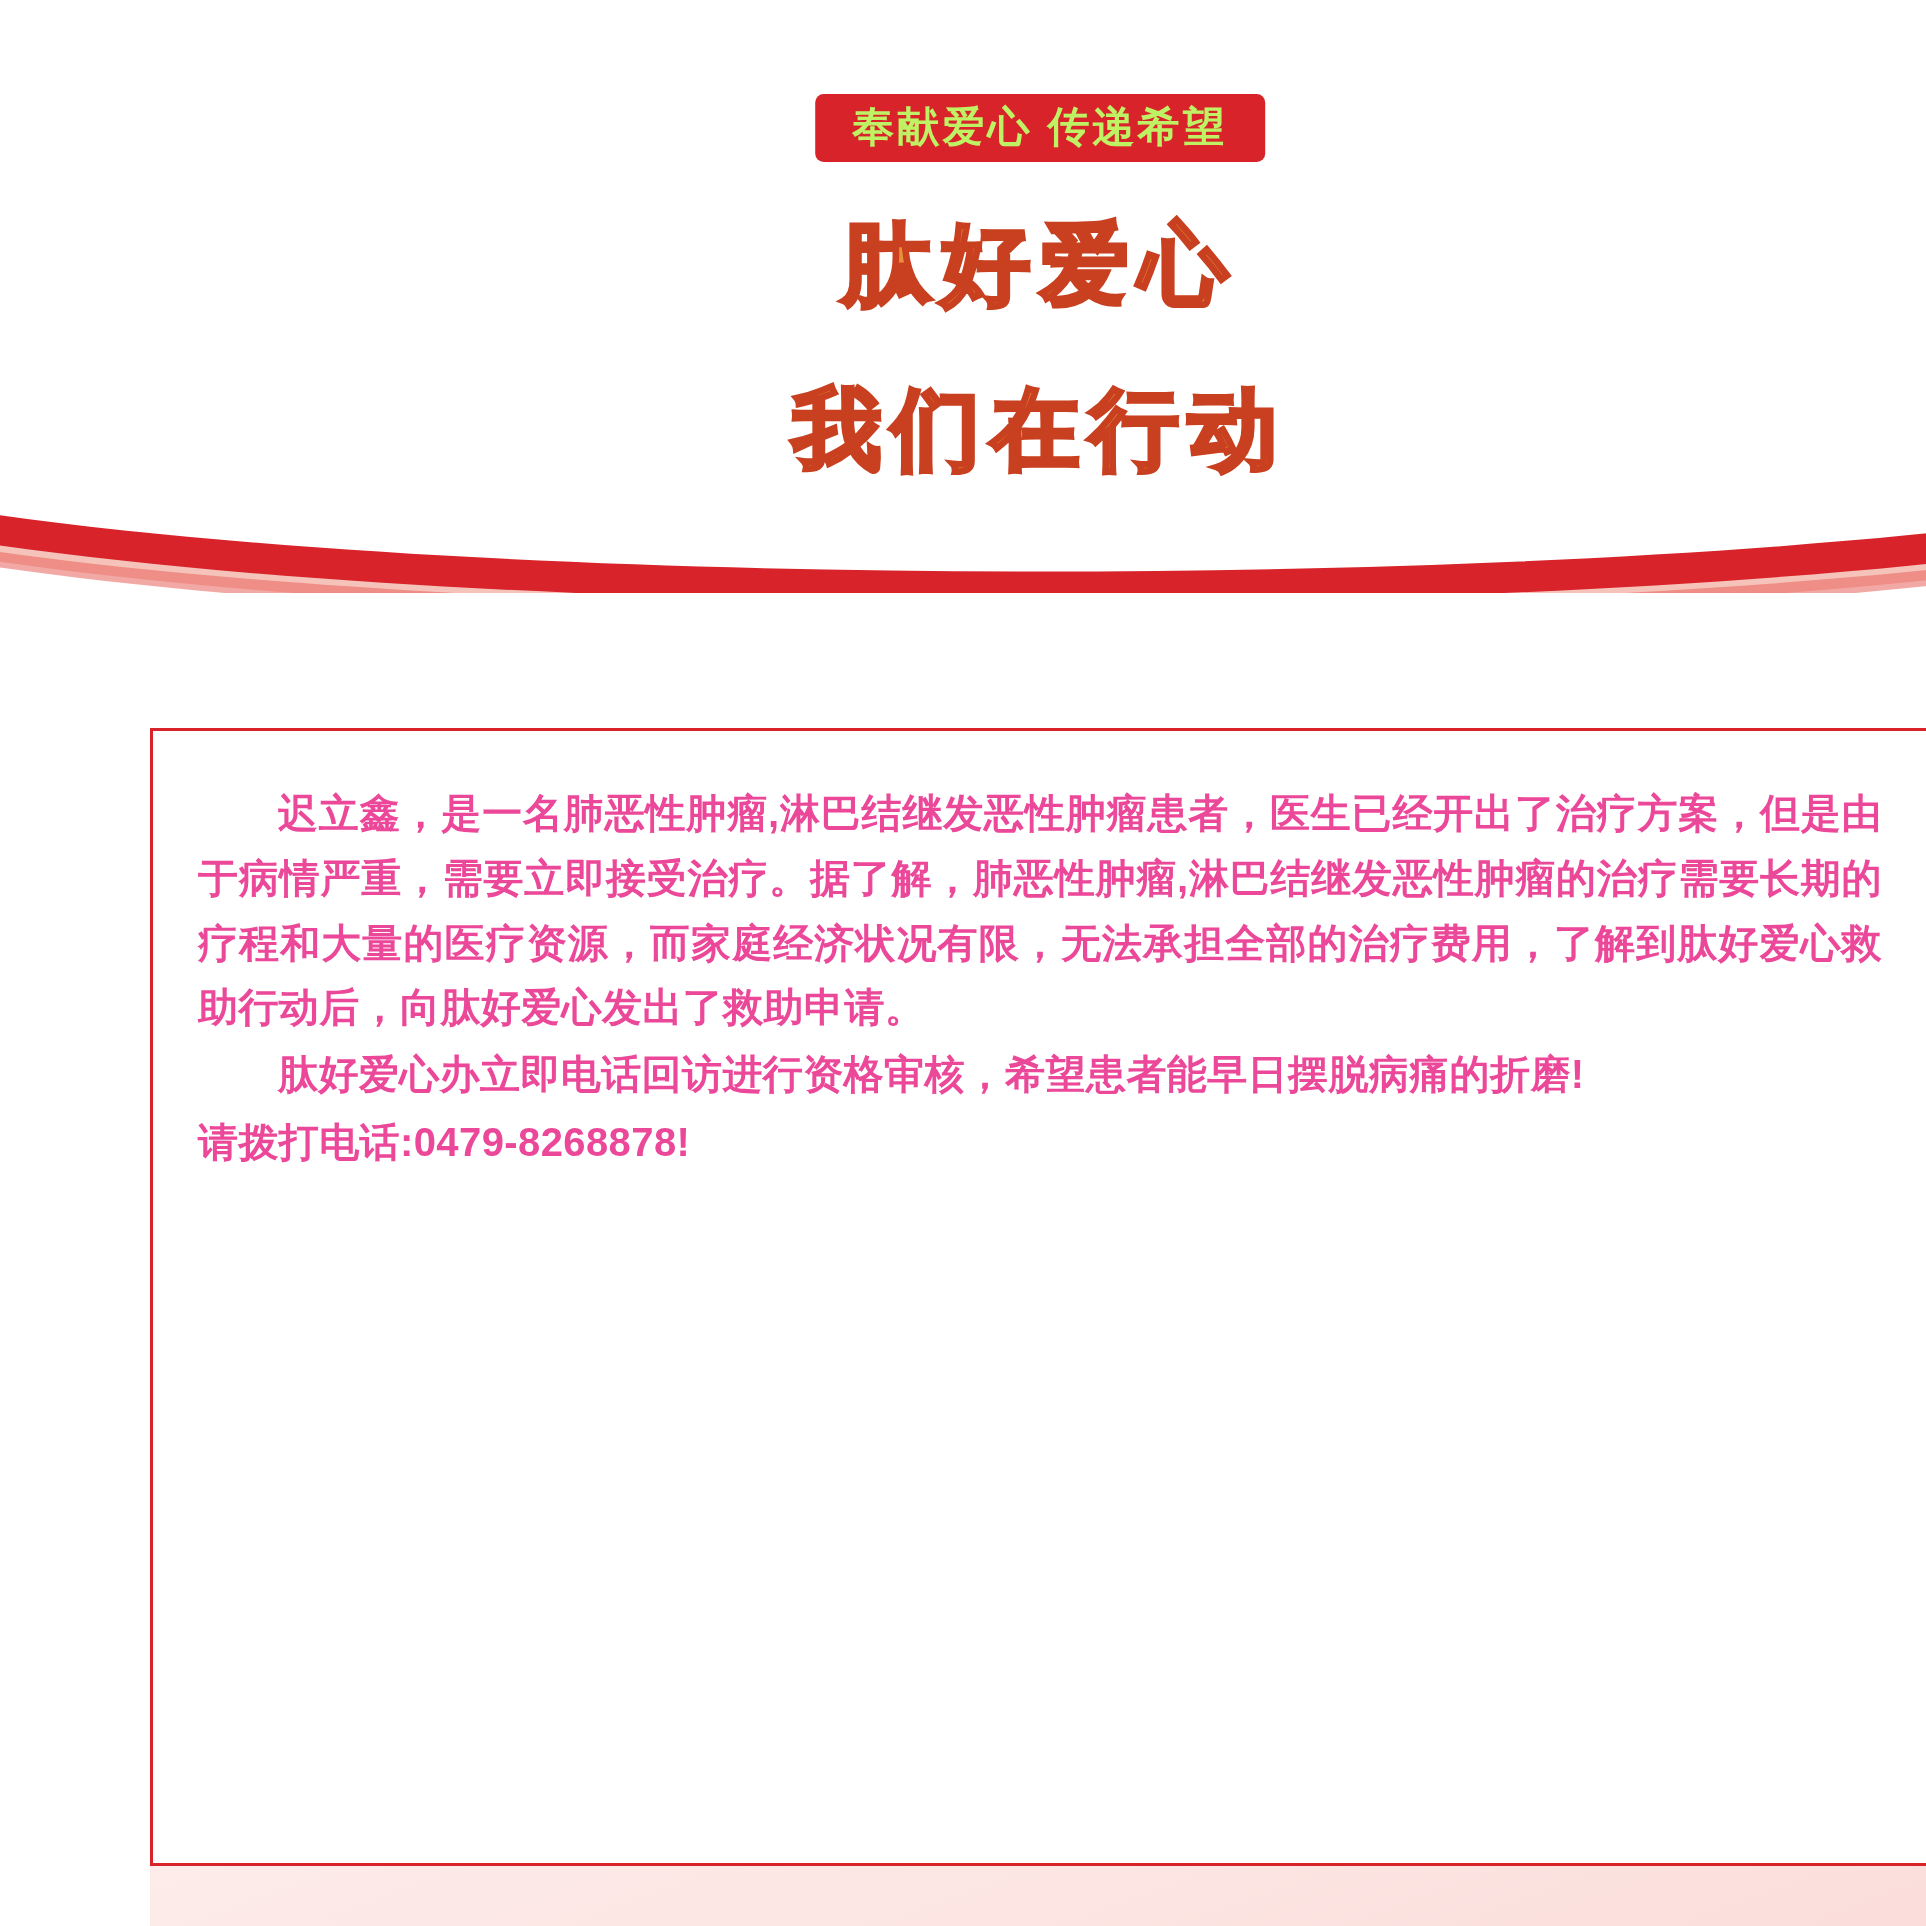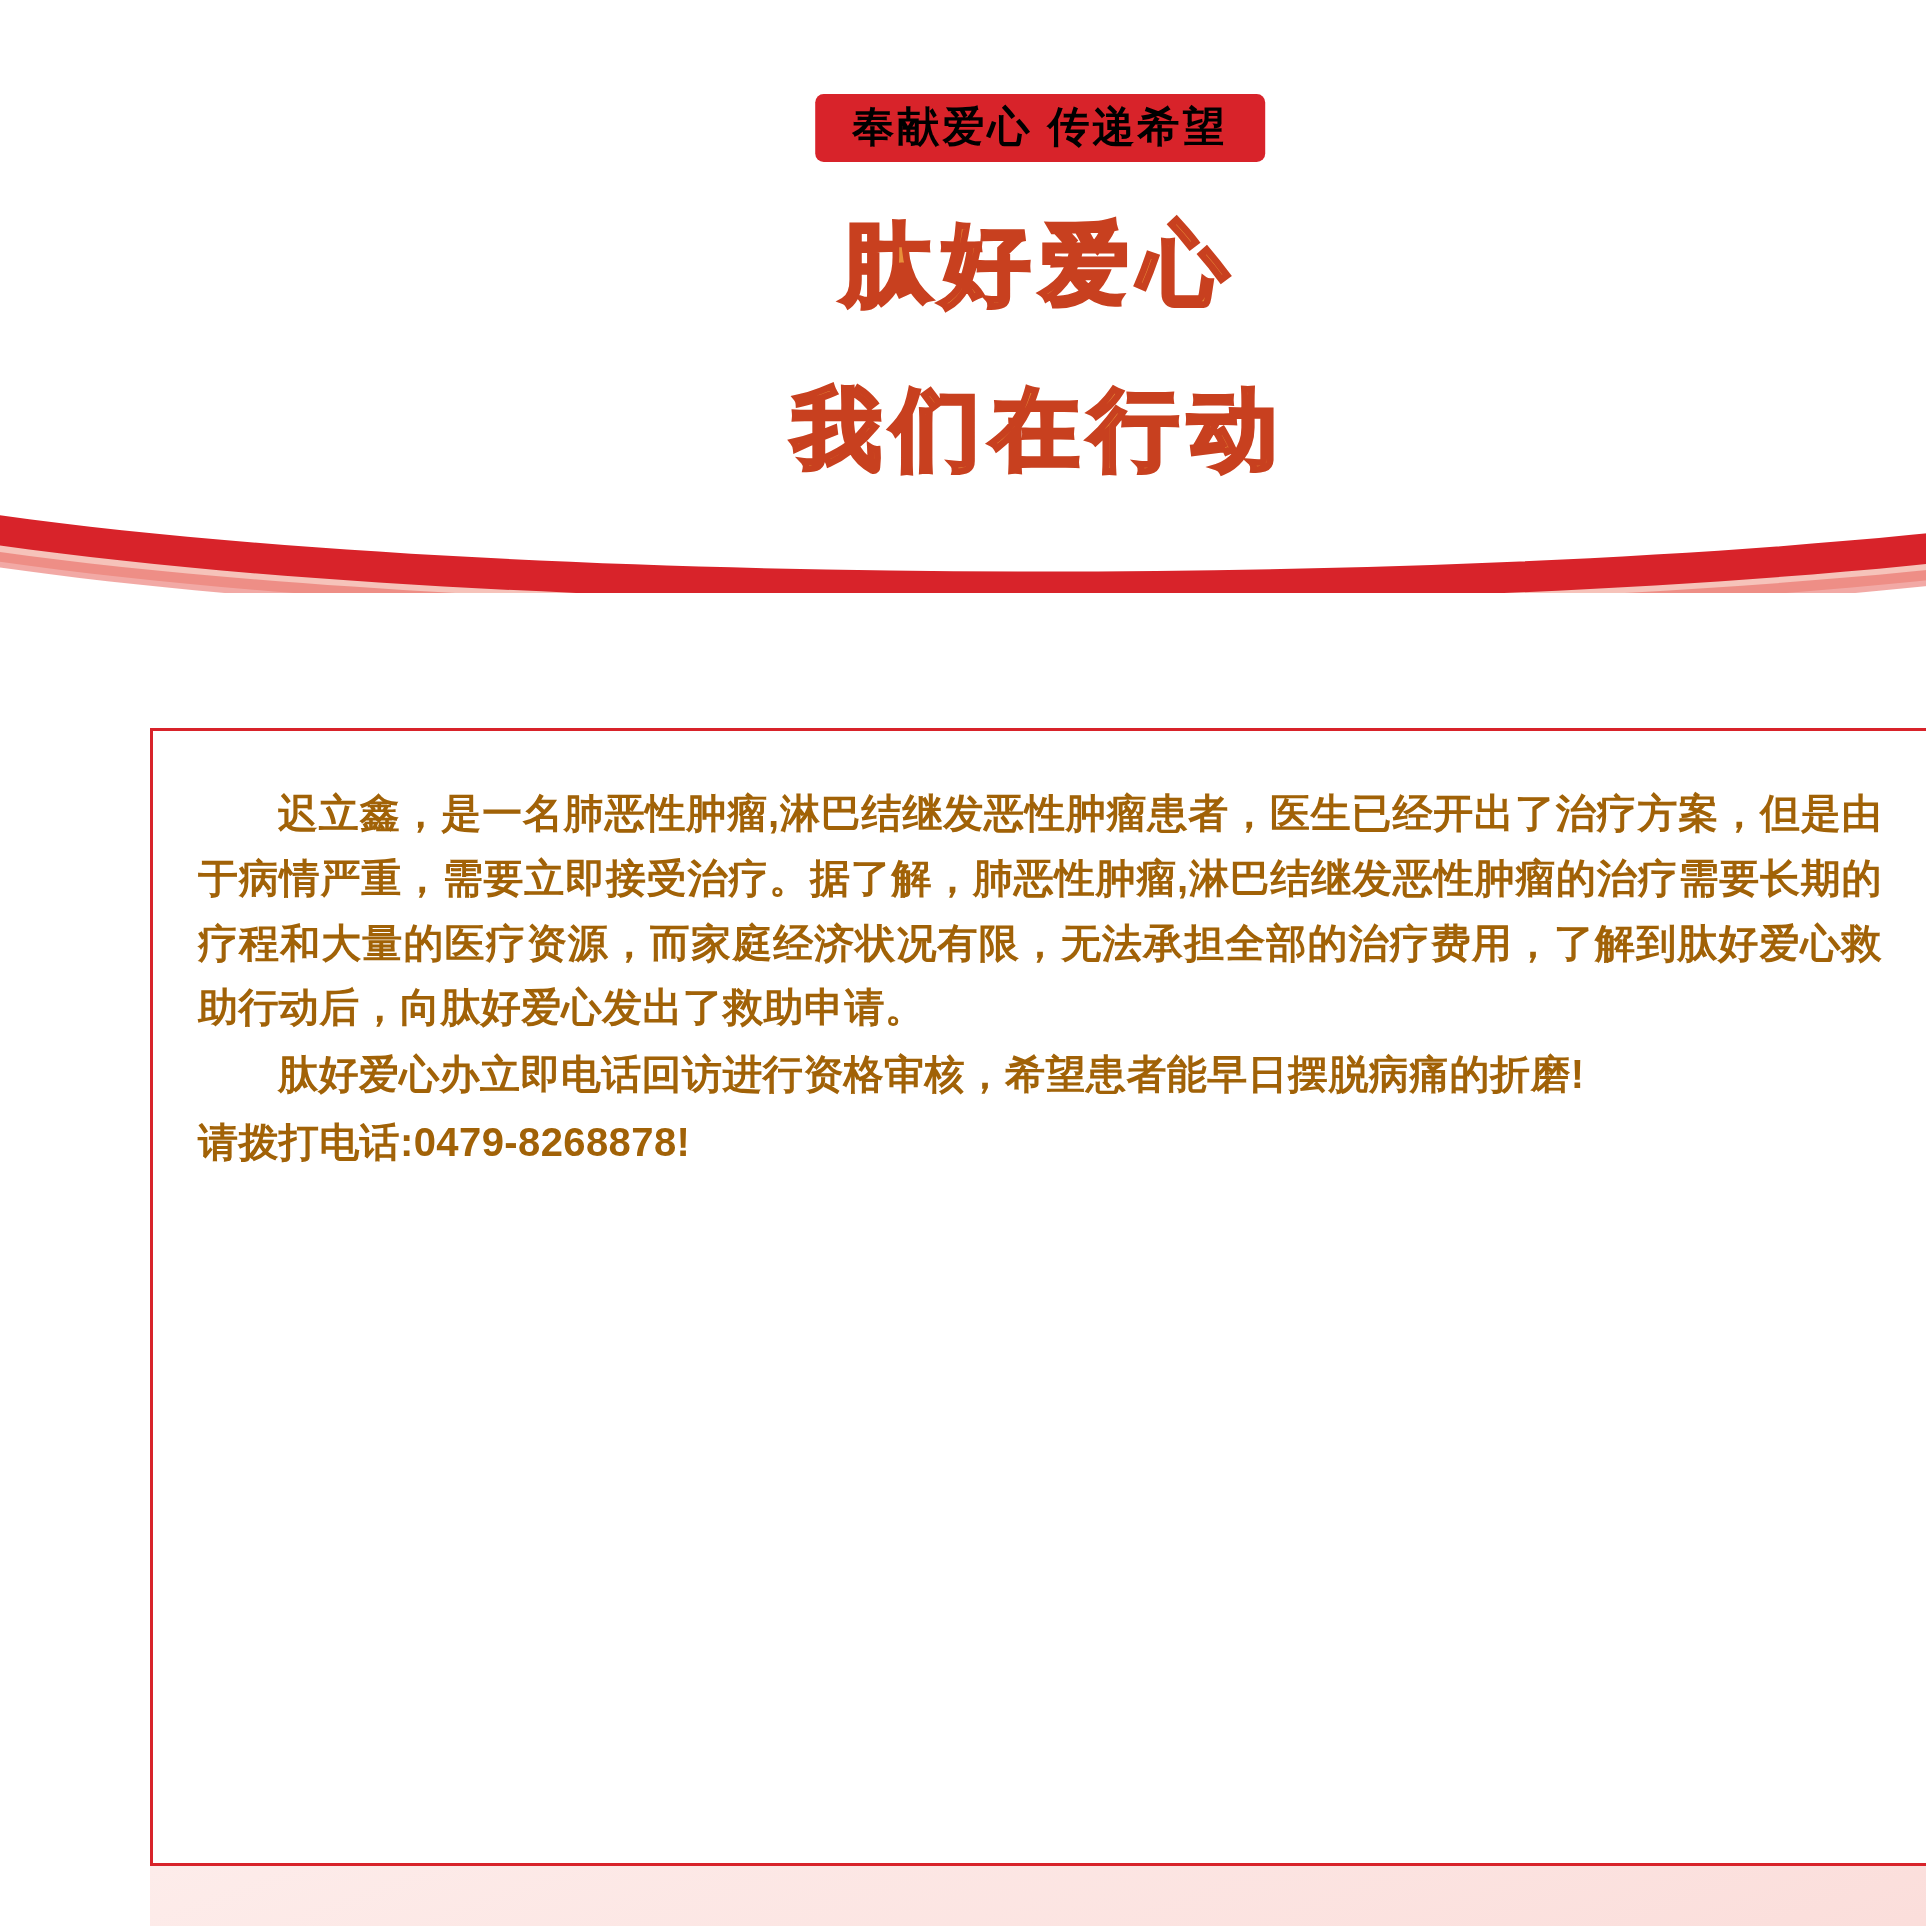--- a/index.html
+++ b/index.html
@@ -22,21 +22,21 @@
     height: 593px;
     background: #ffffff;
     overflow: hidden;
   }
   .ribbon-badge {
     position: absolute;
     left: 50%;
     transform: translateX(-50%);
     top: 94px;
     background: #d8232a;
-    color: #000000;
+    color: #bef264;
     font-size: 42px;
     font-weight: bold;
     letter-spacing: 3.1px;
     padding: 11.6px 37px 14px 37px;
     border-radius: 8.5px;
     white-space: nowrap;
     line-height: 1;
   }
   .hero-title {
     position: absolute;
@@ -69,21 +69,21 @@
     width: 1780px;
     height: 1138px;
     border: 3.5px solid #d8232a;
     background: #ffffff;
     box-sizing: border-box;
   }
   .text-card-inner {
     padding: 50px 45px 0 45px;
   }
   .para {
-    color: #a16207;
+    color: #ec4899;
     font-size: 40px;
     line-height: 1.62;
     font-weight: bold;
     text-align: justify;
     margin: 0 0 2.3px 0;
     letter-spacing: 0.4px;
   }
   .para.indent { text-indent: 80px; }
 
   

